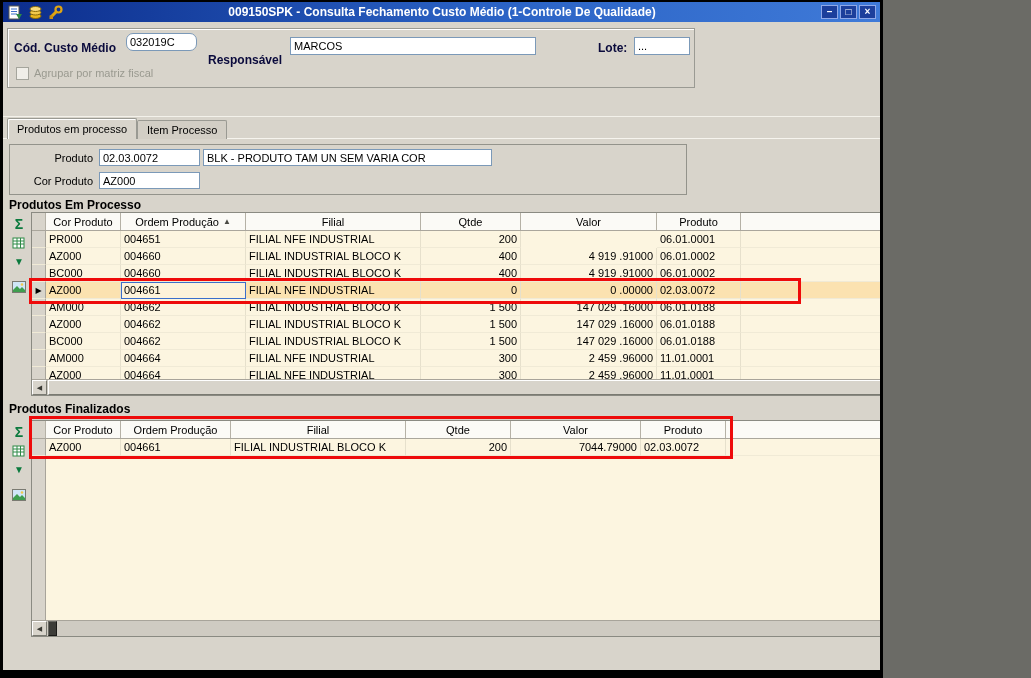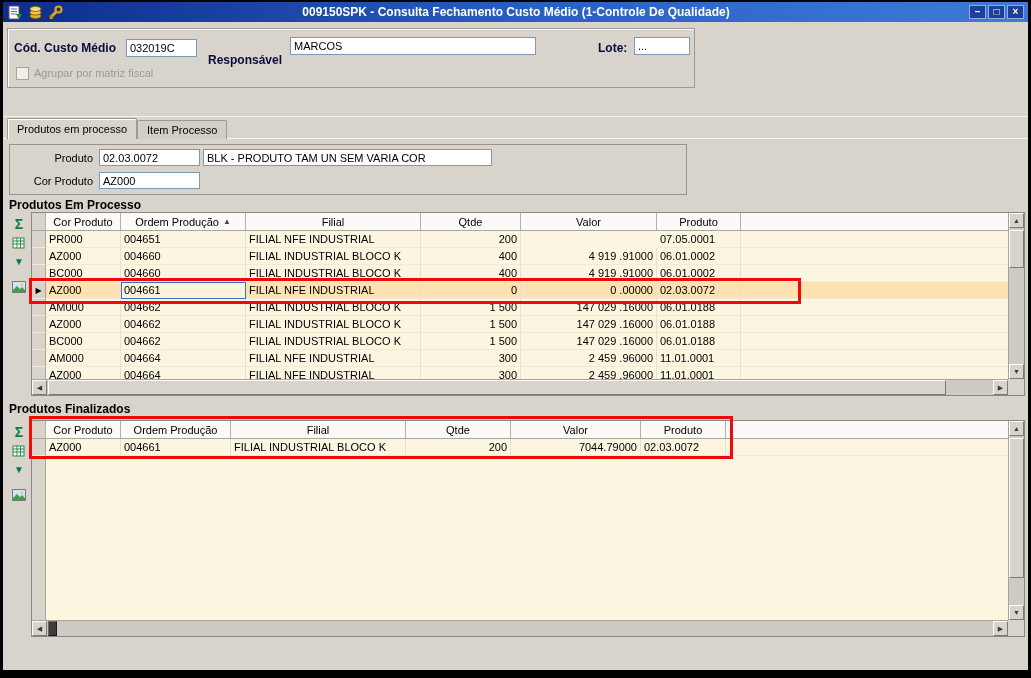--- a/index.html
+++ b/index.html
@@ -1,18 +1,18 @@
 <!DOCTYPE html>
 <html><head>
 <meta charset="utf-8">
 <style>
   * { margin:0; padding:0; box-sizing:border-box; }
   html,body { width:1031px; height:678px; }
   body { font-family:"Liberation Sans","DejaVu Sans",sans-serif; background:#6b6b66; }
-  .window { position:relative; width:1031px; height:678px; background:#d8d4cb;
+  .window { position:relative; width:883px; height:678px; background:#d8d4cb;
             border:3px solid #000; border-top-width:2px; border-bottom-width:8px; overflow:hidden; }
 
   
   .titlebar { position:absolute; left:0; top:0; right:0; height:20px; display:flex; align-items:center;
               padding:0 4px; background:linear-gradient(90deg,#0c2d8c 0%,#2a62c4 55%,#3f7ad8 100%); }
   .titlebar-icons { display:flex; gap:4px; align-items:center; }
   .ticon { width:16px; height:16px; display:flex; align-items:center; justify-content:center; }
   .title-text { flex:1; text-align:center; color:#fff; font-weight:bold; font-size:12px; white-space:nowrap; overflow:hidden; }
   .win-controls { display:flex; gap:2px; }
   .win-btn { width:17px; height:14px; background:#1c3f9c; border:1px solid #8fa8e8; color:#fff;
@@ -127,21 +127,21 @@
     <div class="title-text">009150SPK - Consulta Fechamento Custo Médio (1-Controle De Qualidade)</div>
     <div class="win-controls">
       <span class="win-btn">–</span>
       <span class="win-btn">□</span>
       <span class="win-btn">×</span>
     </div>
   </div>
 
   <div class="header-box">
     <span class="hlabel" style="left:6px;top:12px;">Cód. Custo Médio</span>
-    <input class="field" style="left: 118px; top: 10px; width: 71px;" value="032019C">
+    <input class="field" style="left: 118px; top: 4px; width: 71px; border-radius: 7px;" value="032019C">
     <span class="hlabel" style="left:200px;top:24px;">Responsável</span>
     <input class="field" style="left: 282px; top: 8px; width: 246px;" value="MARCOS">
     <span class="hlabel" style="left:590px;top:12px;">Lote:</span>
     <input class="field" style="left: 626px; top: 8px; width: 56px;" value="...">
     <span class="cb"></span>
     <span class="cb-label">Agrupar por matriz fiscal</span>
   </div>
 
   <div class="tabline" id="line-main"></div>
   <div class="sub-tabs" id="sub-tabs">
@@ -205,21 +205,21 @@
         <div class="grid-hcell filler"></div>
       </div>
     <div class="grid-rows">
         <div class="grid-row">
           <div class="grid-cell indicator"></div>
           <div class="grid-cell" style="width: 75px;">PR000</div>
           <div class="grid-cell" style="width: 125px;">004651</div>
           <div class="grid-cell" style="width: 175px;">FILIAL NFE INDUSTRIAL</div>
           <div class="grid-cell num" style="width: 100px;">200</div>
           <div class="grid-cell num" style="width: 136px; margin-top: 35px;">15 843 .10000</div>
-          <div class="grid-cell" style="width: 84px;">07.05.0001</div>
+          <div class="grid-cell" style="width: 84px;">06.01.0001</div>
           <div class="grid-cell filler"></div>
         </div>
         <div class="grid-row">
           <div class="grid-cell indicator"></div>
           <div class="grid-cell" style="width: 75px;">AZ000</div>
           <div class="grid-cell" style="width: 125px;">004660</div>
           <div class="grid-cell" style="width: 175px;">FILIAL INDUSTRIAL BLOCO K</div>
           <div class="grid-cell num" style="width: 100px;">400</div>
           <div class="grid-cell num" style="width: 136px;">4 919 .91000</div>
           <div class="grid-cell" style="width: 84px;">06.01.0002</div>

